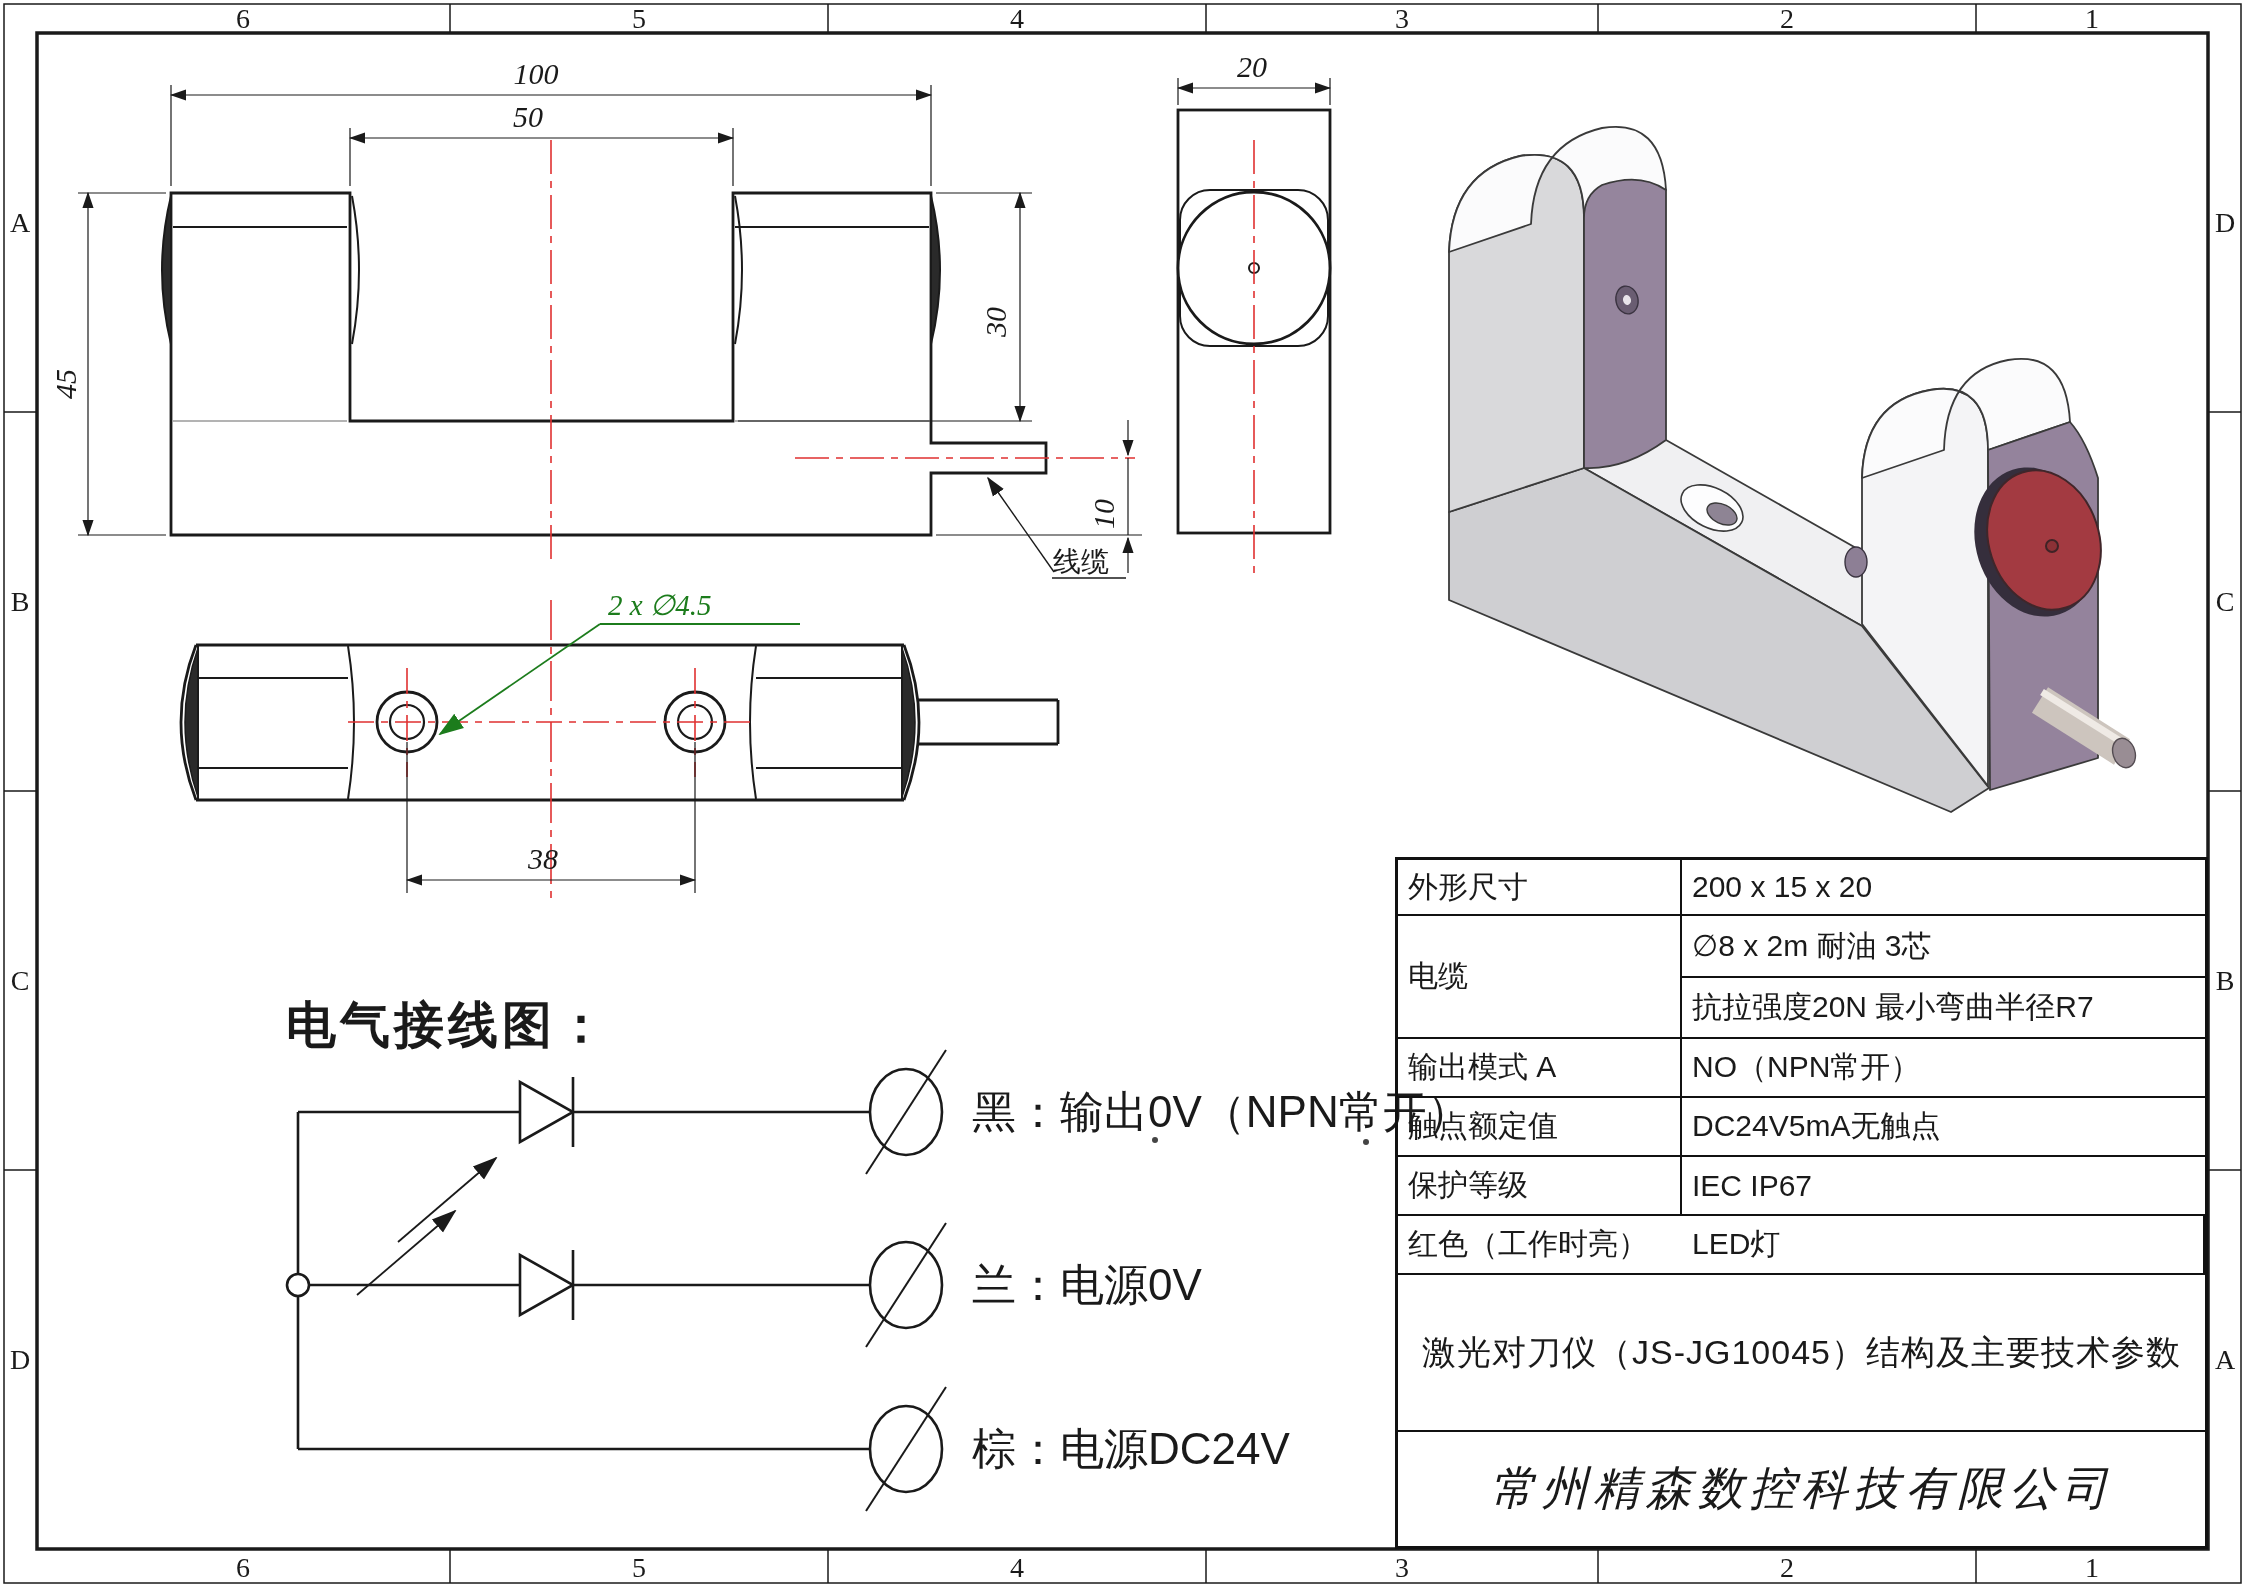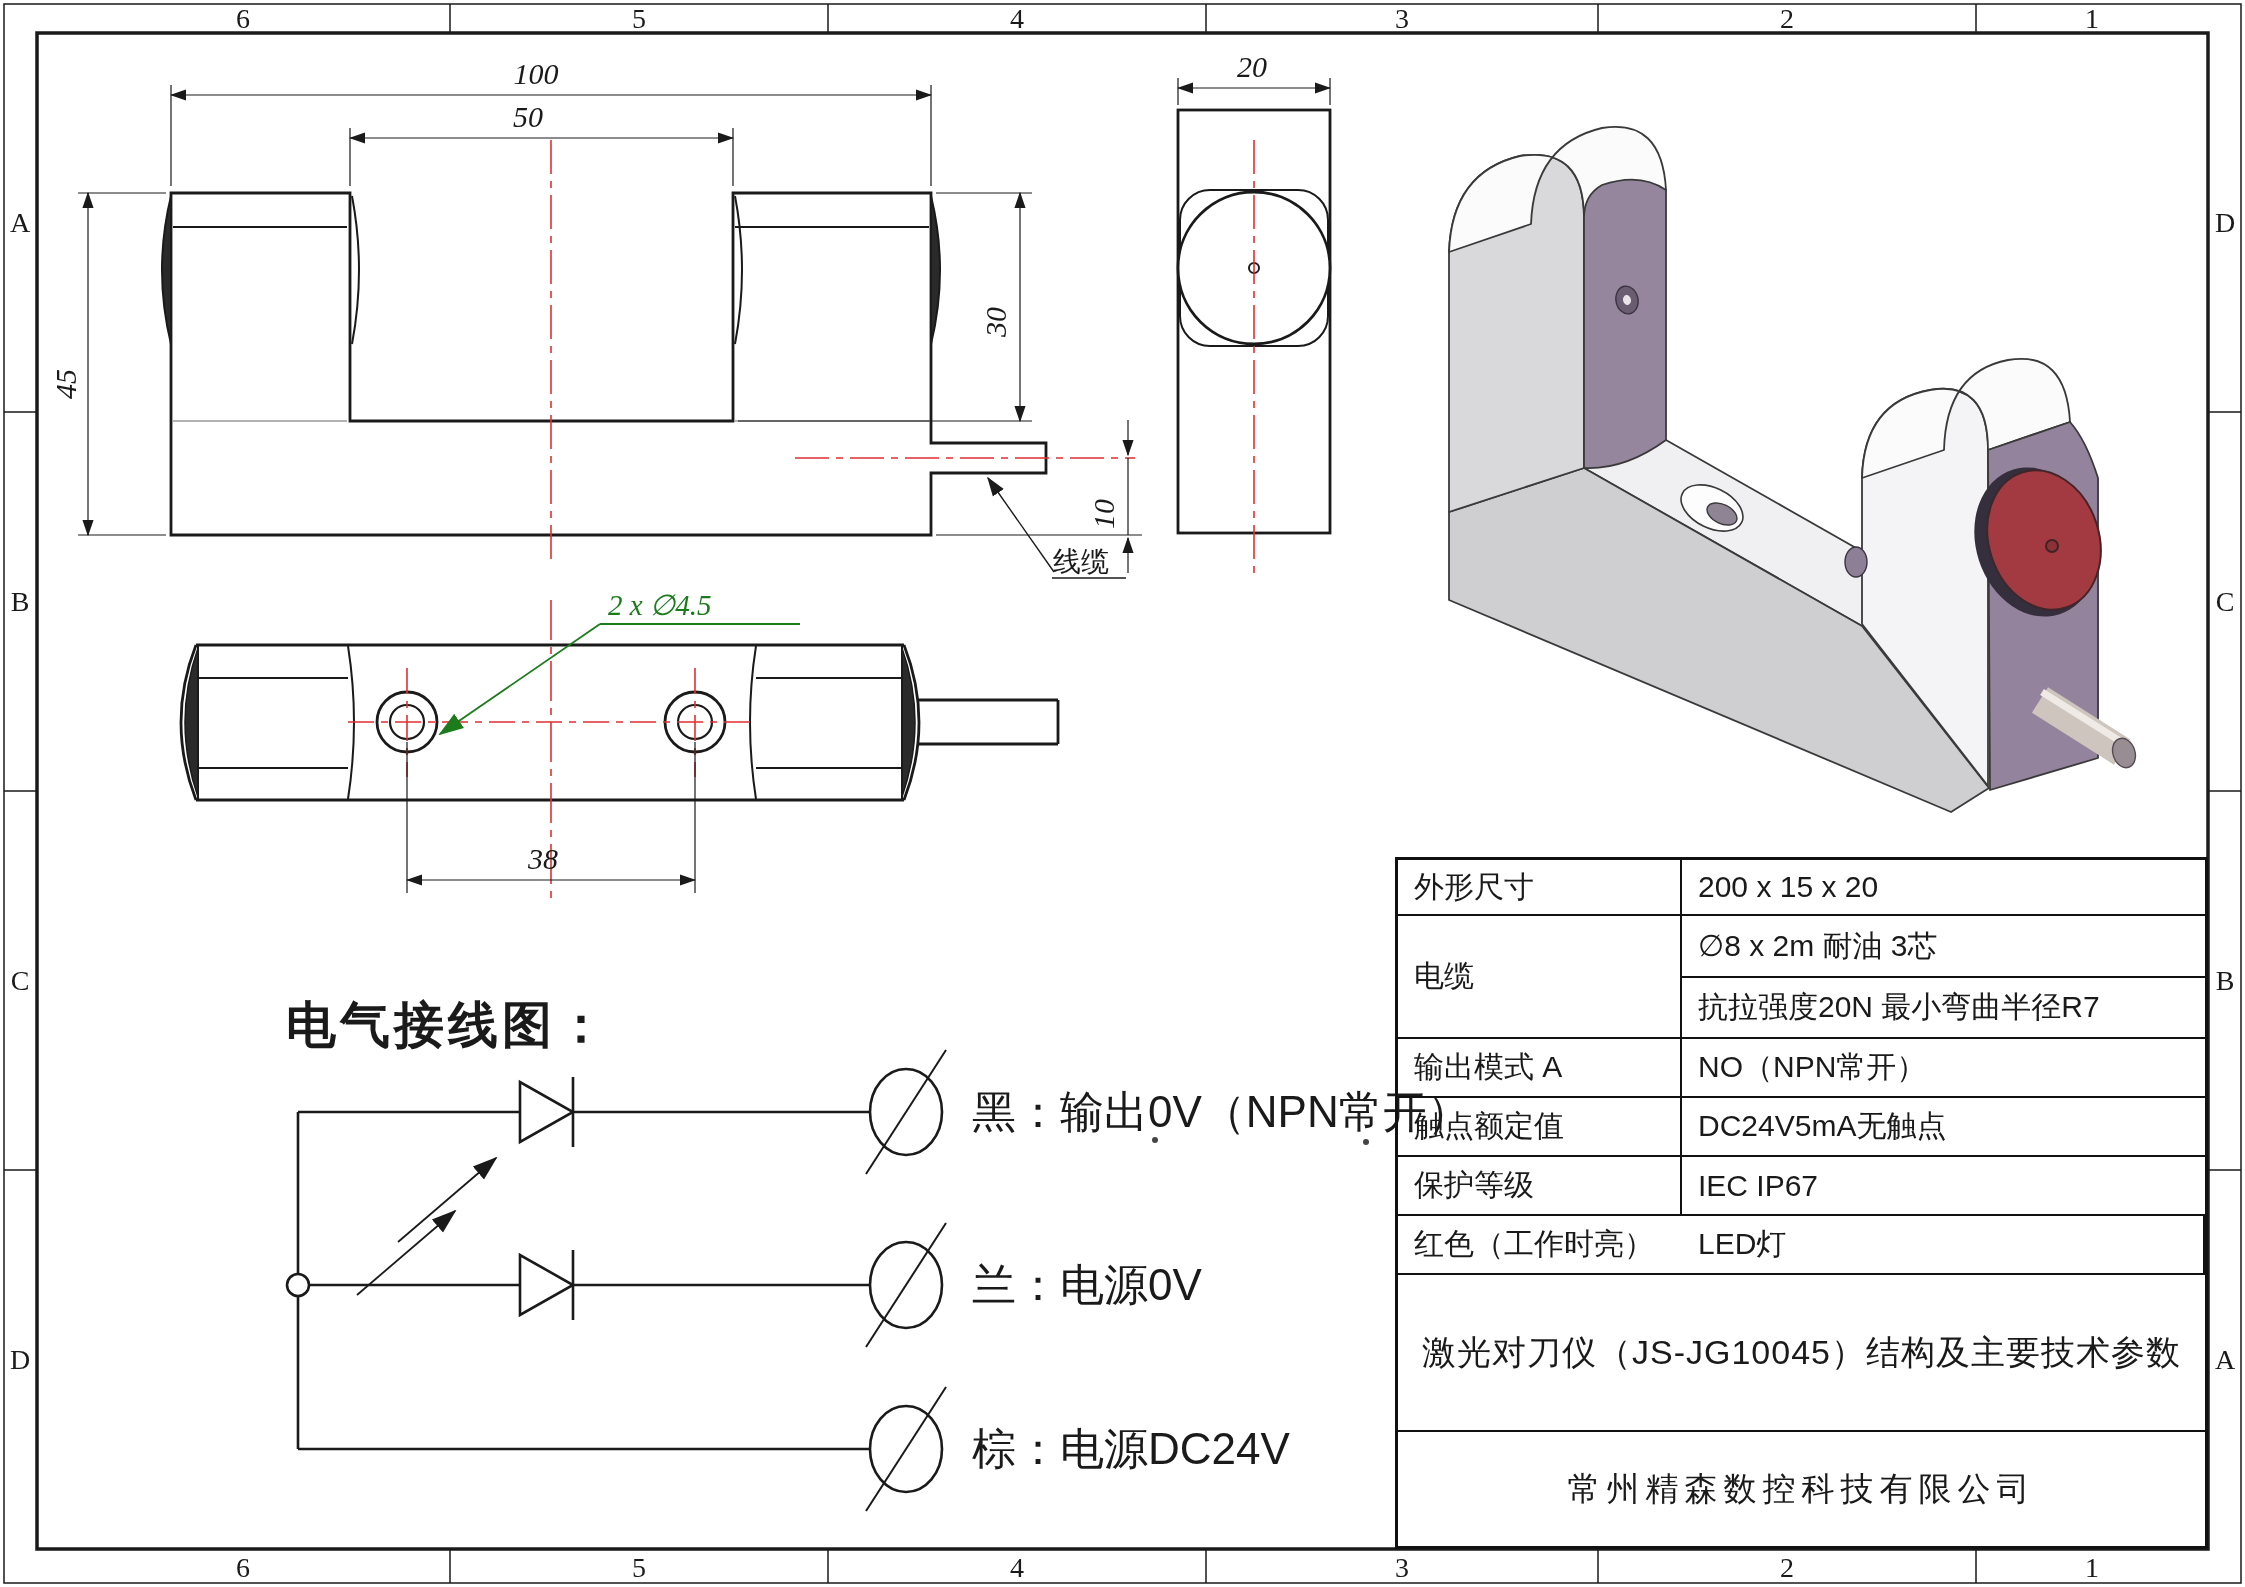--- a/index.html
+++ b/index.html
@@ -13,26 +13,26 @@
   .wiretitle{font-size:50px;font-weight:700;letter-spacing:4px;}
   .cable-lab{font-size:28px;}
   .green-lab{font-family:"Liberation Serif",serif;font-style:italic;font-size:29px;fill:#1c7c1c;}
   
   #spec{position:absolute;left:1395px;top:857px;width:813px;height:692px;
         border:3px solid #111;box-sizing:border-box;display:grid;
         grid-template-columns:284px 1fr;
         grid-template-rows:56px 62px 61px 59px 59px 59px 59px 157px 1fr;
         font-size:30px;}
   #spec .c{border-right:2px solid #111;border-bottom:2px solid #111;display:flex;
-           align-items:center;padding:0 0 0 16px;box-sizing:border-box;overflow:hidden;}
+           align-items:center;padding:0 0 0 10px;box-sizing:border-box;overflow:hidden;}
   #spec .v{border-right:none;}
   #spec .lab2{grid-row:span 2;}
   #spec .wide{grid-column:1 / 3;border-right:none;justify-content:center;padding:8px;text-align:center;}
   #spec .title-cell{font-size:34px;letter-spacing:1px;}
-  #spec .company-cell{font-size:33px;letter-spacing:6px;border-bottom:none;}
+  #spec .company-cell{font-size:46px;letter-spacing:6px;border-bottom:none;font-style:italic;}
 </style>
 </head>
 <body>
 
 <div id="sheet">
 
 <svg id="linework" width="2245" height="1587" viewBox="0 0 2245 1587">
   <defs>
     <marker id="ma" viewBox="0 0 10 10" refX="9.2" refY="5" markerWidth="14" markerHeight="14" orient="auto-start-reverse">
       <path d="M0,1.6 L10,5 L0,8.4 Z" fill="#1a1a1a"></path>

